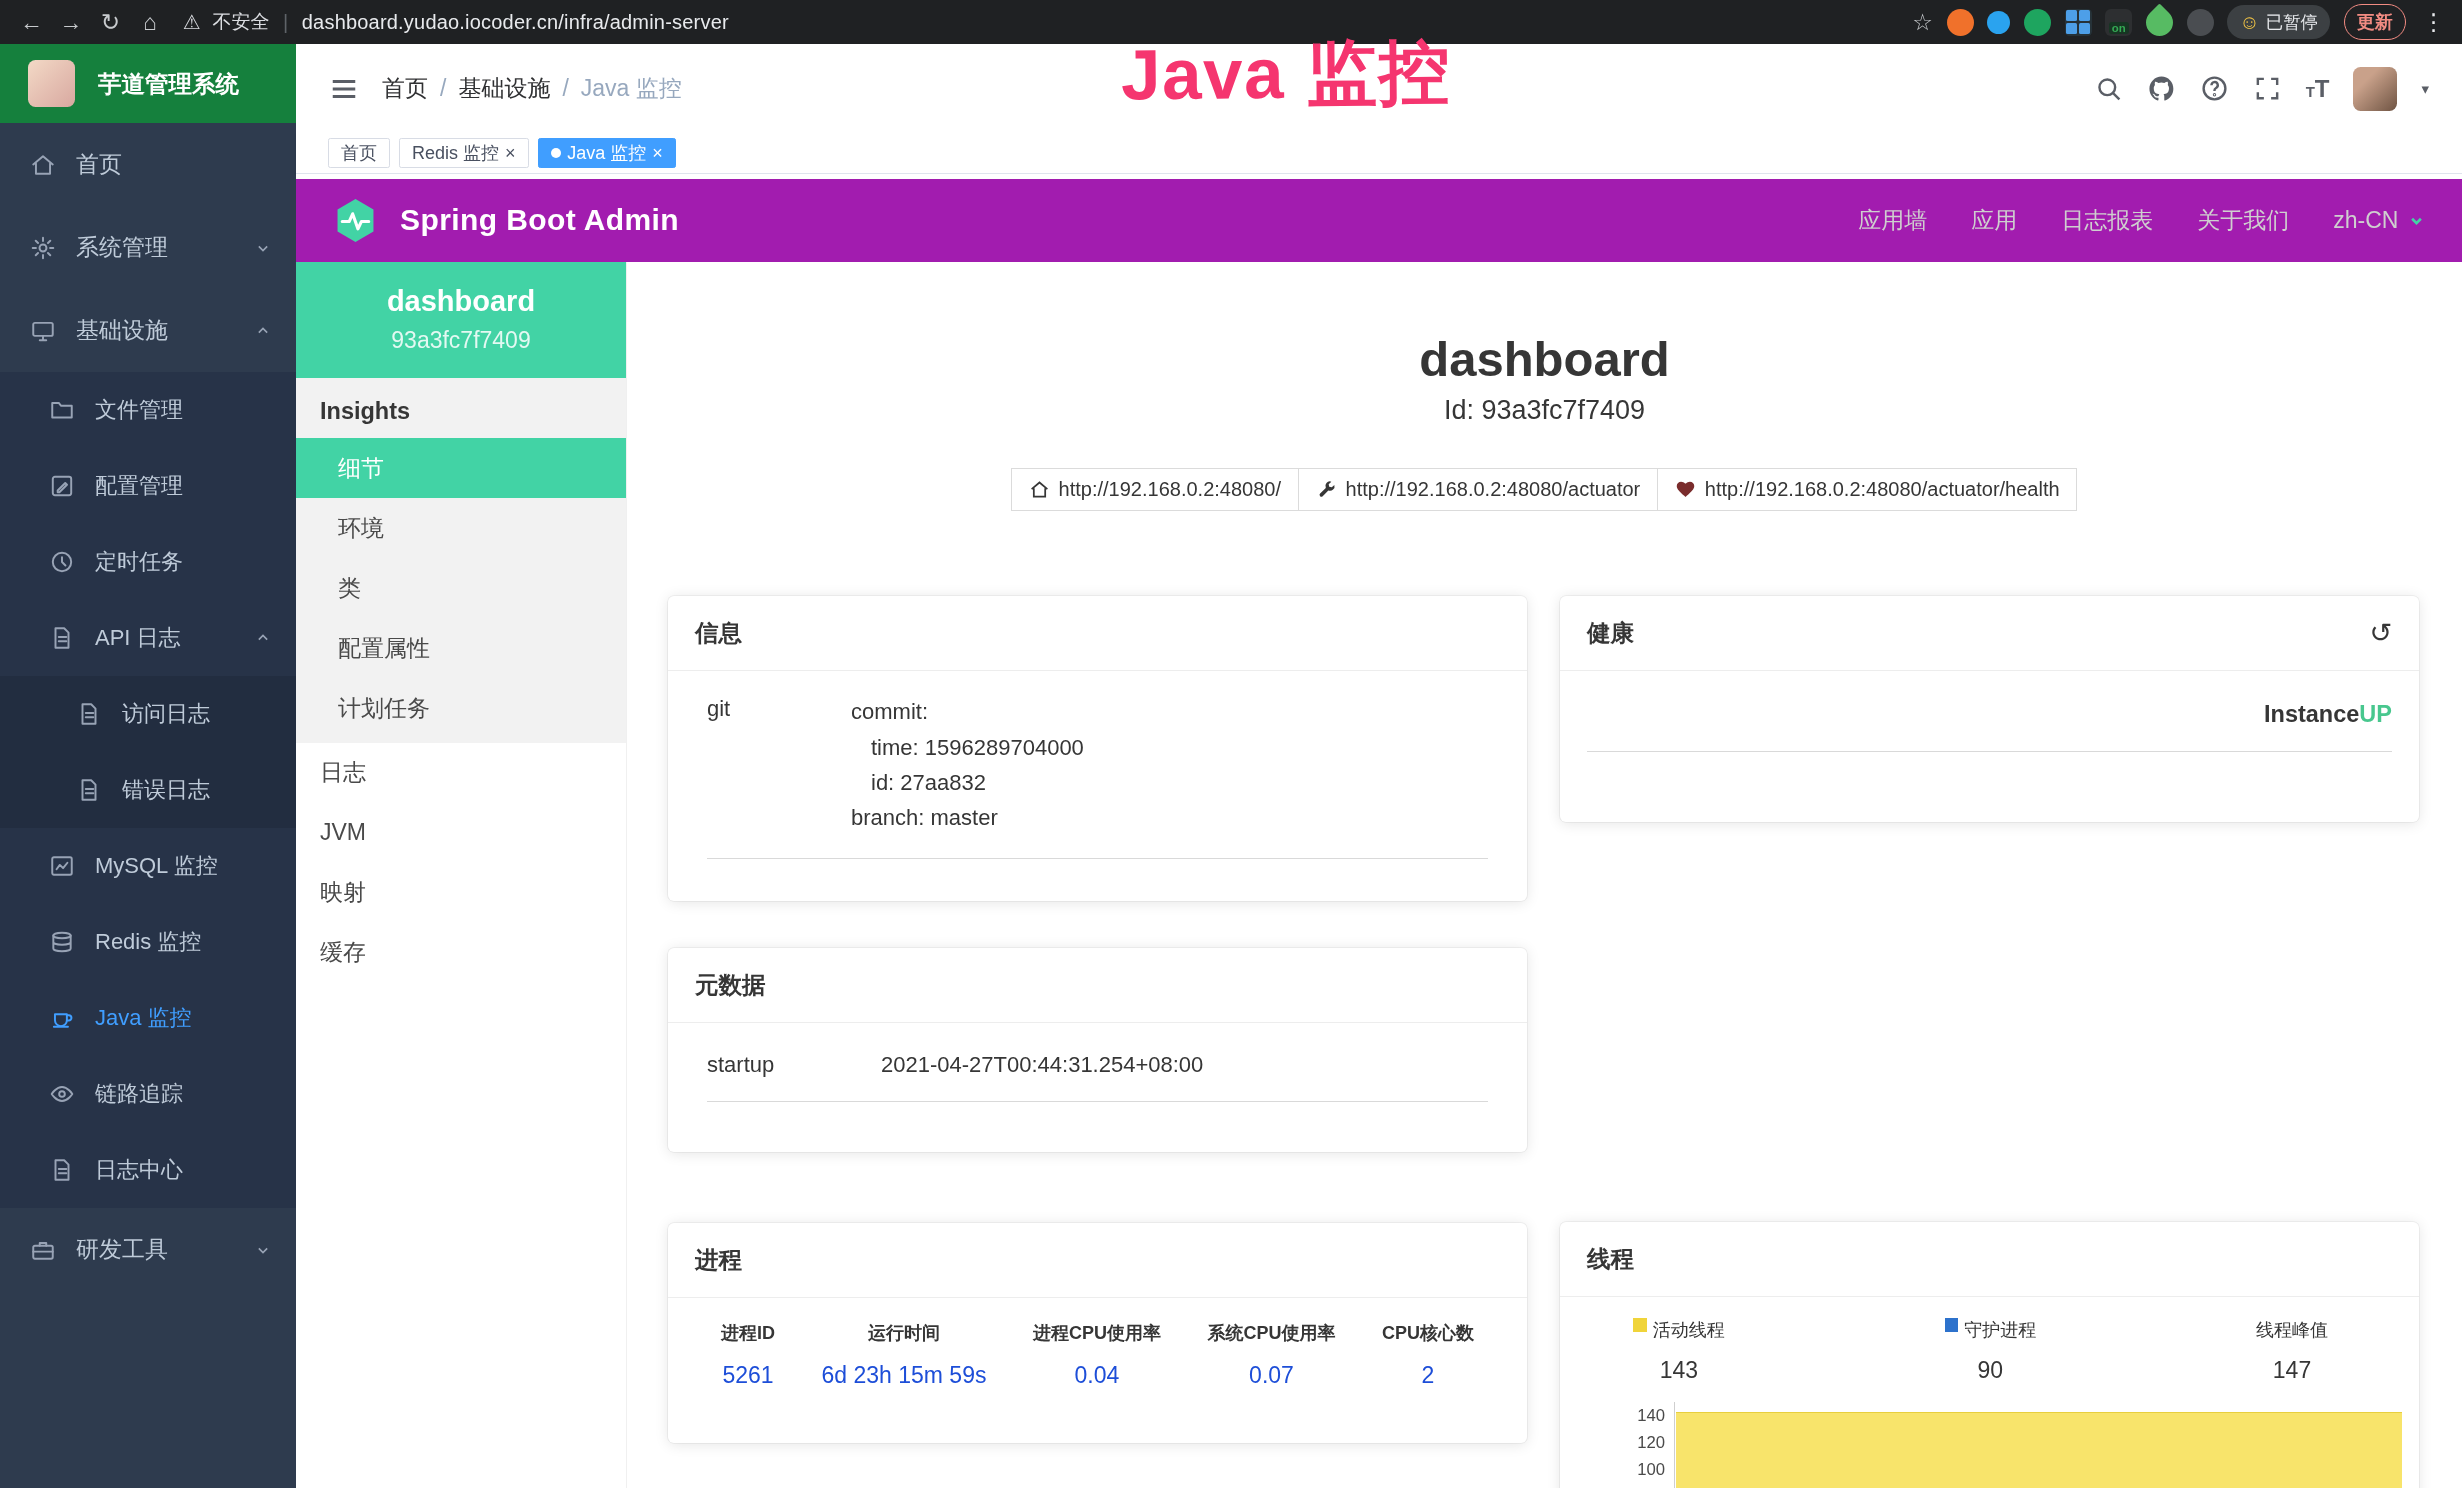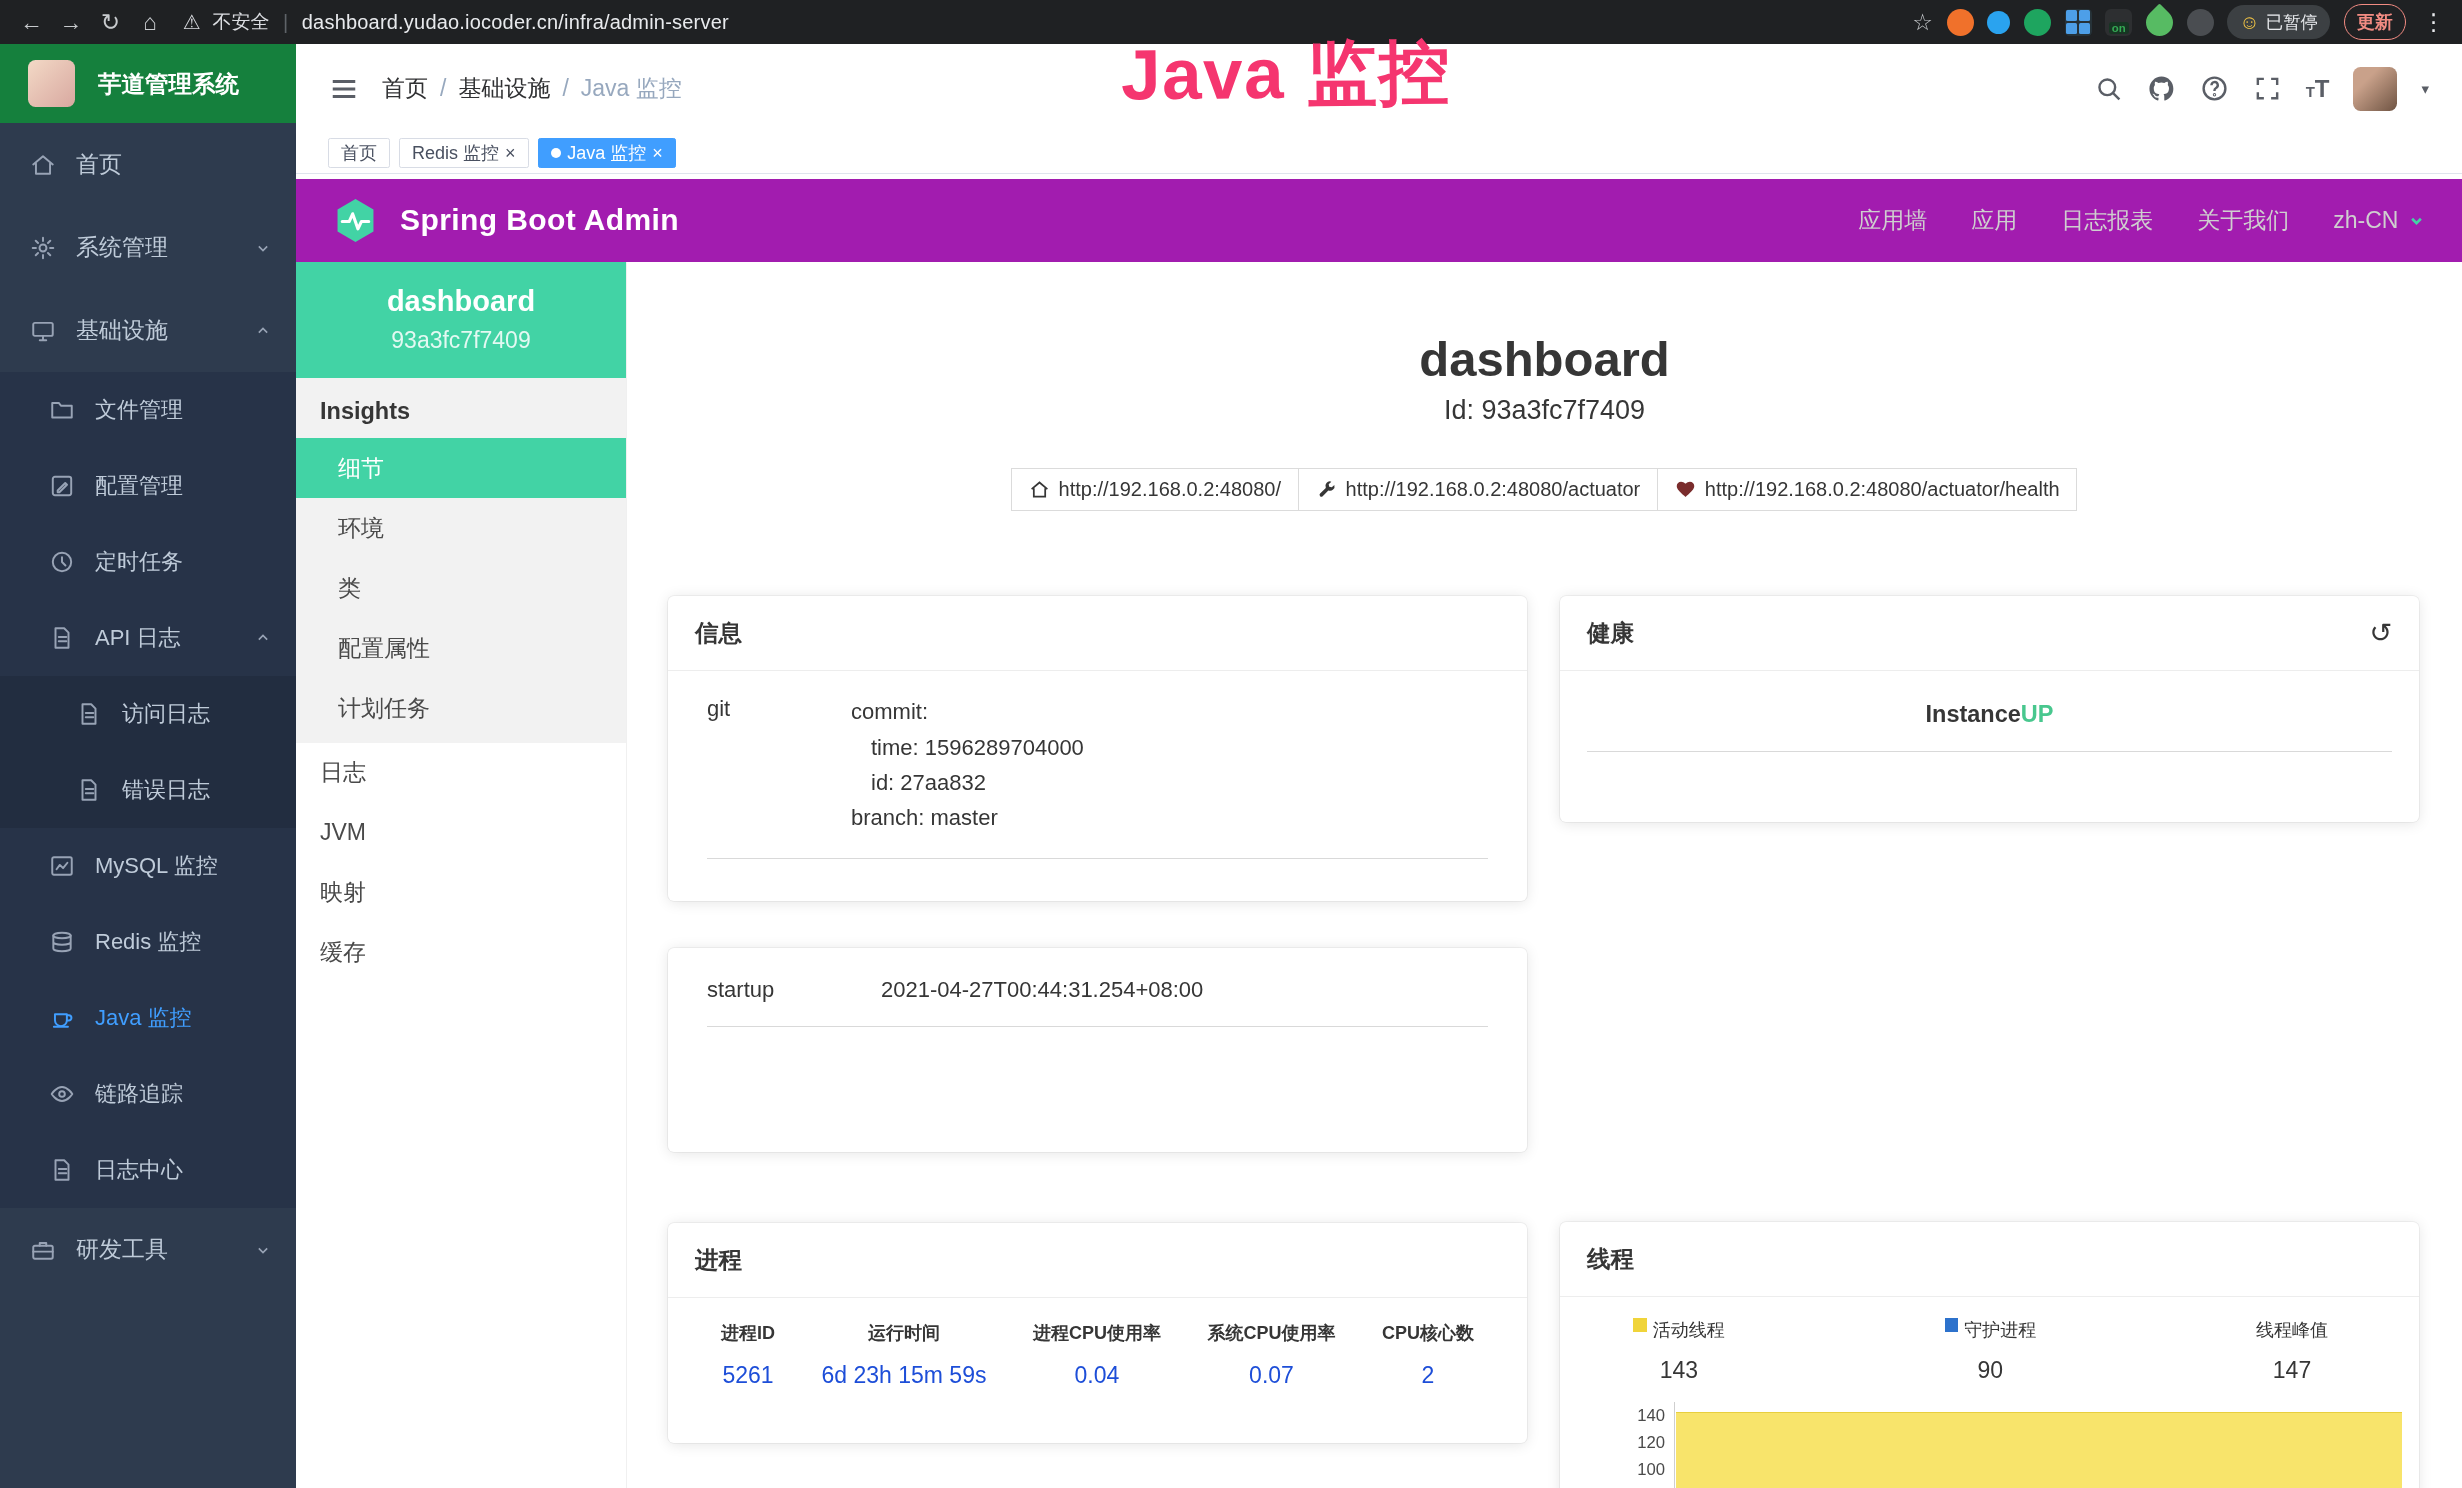--- a/index.html
+++ b/index.html
@@ -106,21 +106,21 @@
   .card-head{display:flex;align-items:center;justify-content:space-between;padding:21px 27px;font-size:23.5px;font-weight:700;color:#363636;border-bottom:0.8px solid #ededed}
   .hist-ico{font-size:27px;color:#363636;font-weight:400;cursor:pointer}
 
   .card-info{height:305px;margin-bottom:47px}
   .info-body{margin:0 39px;padding:23px 0 23px;display:flex;border-bottom:0.8px solid #d9d9d9}
   .kv-key{width:144px;font-size:22px;color:#363636;padding-top:1.5px}
   .kv-val{font-size:22px;color:#363636;line-height:1.6}
   .kv-val .indent{padding-left:20px}
 
   .card-health{height:226px;margin-bottom:400px}
-  .health-row{margin:0 27px;padding:30px 0 23px;display:flex;justify-content:center;align-items:center;border-bottom:0.8px solid #d9d9d9;font-size:23.5px}
+  .health-row{margin:0 27px;padding:30px 0 23px;display:flex;justify-content:flex-end;align-items:center;border-bottom:0.8px solid #d9d9d9;font-size:23.5px}
   .health-name{font-weight:600;color:#363636}
   .health-up{color:#48c78e;font-weight:700}
 
   .card-meta{height:204px;margin-bottom:71px}
   .meta-body{margin:0 39px;padding:29px 0 23px;display:flex;border-bottom:0.8px solid #d9d9d9}
   .meta-key{width:174px;font-size:22px;color:#363636}
   .meta-val{font-size:22px;color:#363636}
 
   .card-process{height:220px}
   .proc-body{display:flex;justify-content:space-between;padding:23px 53px 0}
@@ -449,20 +449,21 @@
                   <div class="kv-val">
                     <div>commit:</div>
                     <div class="indent">time: 1596289704000</div>
                     <div class="indent">id: 27aa832</div>
                     <div>branch: master</div>
                   </div>
                 </div>
               </section>
 
               <section class="card card-meta">
+                <div class="card-head">元数据</div>
                 <div class="meta-body">
                   <div class="meta-key">startup</div>
                   <div class="meta-val">2021-04-27T00:44:31.254+08:00</div>
                 </div>
               </section>
 
               <section class="card card-process">
                 <div class="card-head">进程</div>
                 <div class="proc-body">
                   <div class="proc-col">

